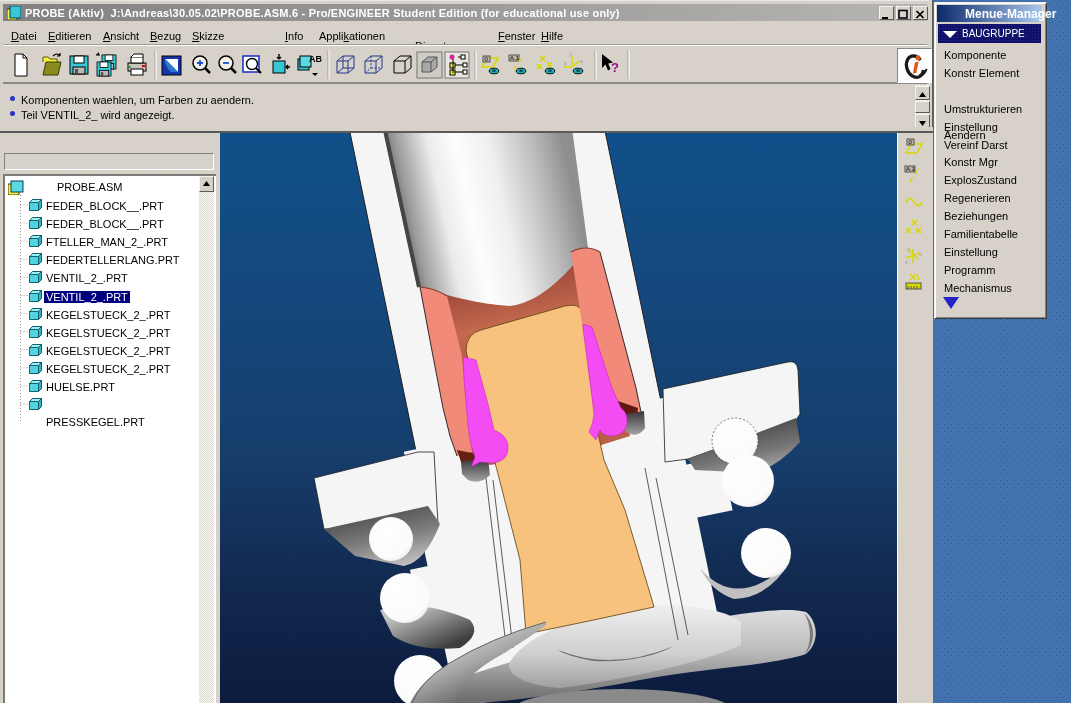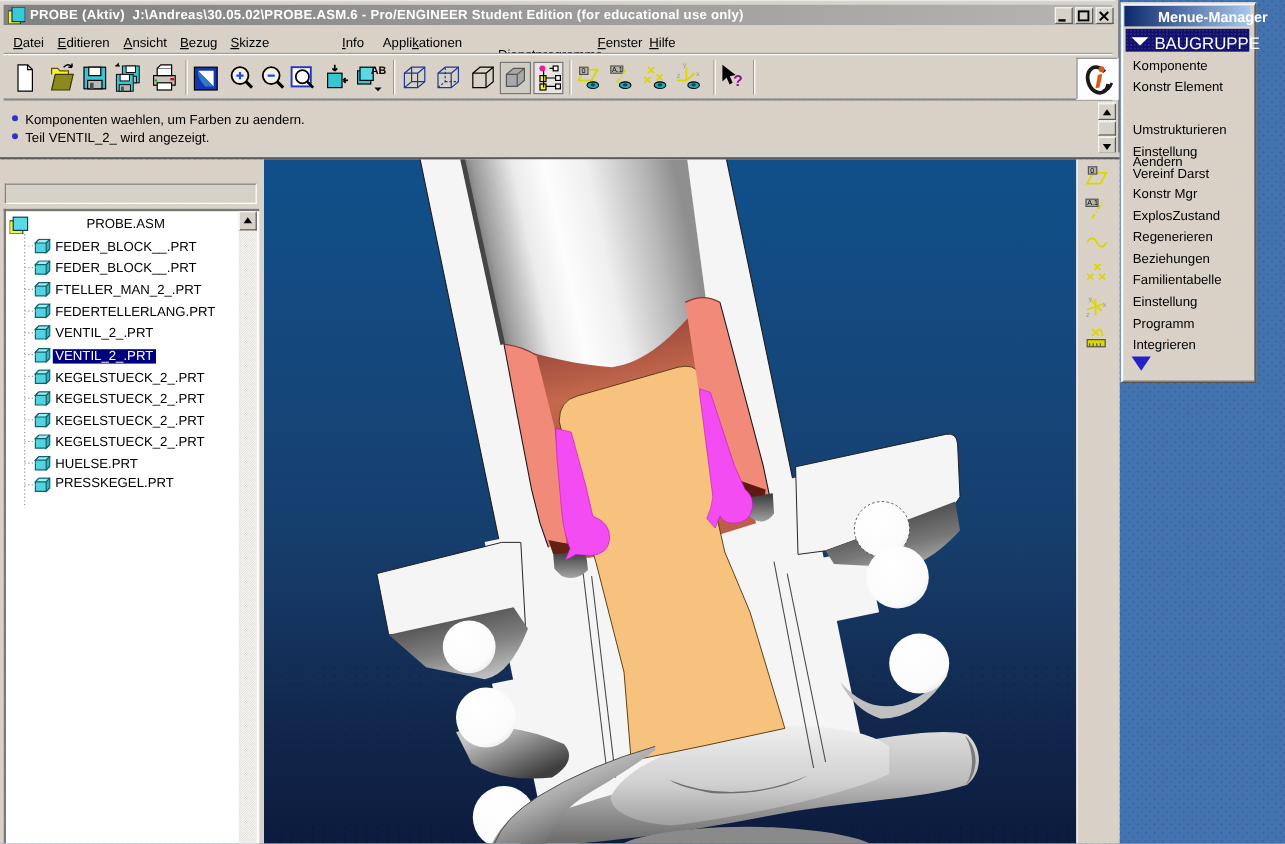--- a/index.html
+++ b/index.html
@@ -256,21 +256,21 @@
 
 <div class="abs dither" style="left:0;top:133px;width:220px;height:570px;"></div>
 <div class="abs sunken" style="left:4px;top:153px;width:210px;height:17px;background:#d6d2c9;box-sizing:border-box;"></div>
 
 <div class="abs" style="left:3px;top:174px;width:213px;height:529px;background:#fff;border-left:2px solid #7a7a7a;border-top:2px solid #7a7a7a;box-sizing:border-box;"></div>
 <div id="tree">
     <svg class="abs" style="left:8px;top:180px;" width="16" height="15">
       <rect x="0" y="4" width="11" height="11" fill="#f7f23e" stroke="#403f00"></rect>
       <rect x="3" y="1" width="12" height="11" fill="#5adbe4" stroke="#093a60"></rect>
     </svg>
-    <div class="abs txt" style="left:30px;top:181px;padding-left:42px;">PROBE.ASM</div>
+    <div class="abs txt" style="left:15px;top:181px;padding-left:42px;">PROBE.ASM</div>
     <svg class="abs" style="left:28px;top:199px;" width="14" height="13">
       <polygon points="1.5,3.5 4.5,0.5 13.5,0.5 13.5,8.5 10.5,11.5 1.5,11.5" fill="#52d4e0" stroke="#14616e"></polygon>
       <polygon points="1.5,3.5 4.5,0.5 13.5,0.5 10.5,3.5" fill="#9ceef5" stroke="#14616e"></polygon>
       <polygon points="10.5,3.5 13.5,0.5 13.5,8.5 10.5,11.5" fill="#2fb4c4" stroke="#14616e"></polygon>
     </svg>
     <div class="abs txt" style="left:46px;top:200px;">FEDER_BLOCK__.PRT</div>
     <svg class="abs" style="left:28px;top:217.1px;" width="14" height="13">
       <polygon points="1.5,3.5 4.5,0.5 13.5,0.5 13.5,8.5 10.5,11.5 1.5,11.5" fill="#52d4e0" stroke="#14616e"></polygon>
       <polygon points="1.5,3.5 4.5,0.5 13.5,0.5 10.5,3.5" fill="#9ceef5" stroke="#14616e"></polygon>
       <polygon points="10.5,3.5 13.5,0.5 13.5,8.5 10.5,11.5" fill="#2fb4c4" stroke="#14616e"></polygon>
@@ -328,21 +328,21 @@
       <polygon points="1.5,3.5 4.5,0.5 13.5,0.5 13.5,8.5 10.5,11.5 1.5,11.5" fill="#52d4e0" stroke="#14616e"></polygon>
       <polygon points="1.5,3.5 4.5,0.5 13.5,0.5 10.5,3.5" fill="#9ceef5" stroke="#14616e"></polygon>
       <polygon points="10.5,3.5 13.5,0.5 13.5,8.5 10.5,11.5" fill="#2fb4c4" stroke="#14616e"></polygon>
     </svg>
     <div class="abs txt" style="left:46px;top:381px;">HUELSE.PRT</div>
     <svg class="abs" style="left:28px;top:398.1px;" width="14" height="13">
       <polygon points="1.5,3.5 4.5,0.5 13.5,0.5 13.5,8.5 10.5,11.5 1.5,11.5" fill="#52d4e0" stroke="#14616e"></polygon>
       <polygon points="1.5,3.5 4.5,0.5 13.5,0.5 10.5,3.5" fill="#9ceef5" stroke="#14616e"></polygon>
       <polygon points="10.5,3.5 13.5,0.5 13.5,8.5 10.5,11.5" fill="#2fb4c4" stroke="#14616e"></polygon>
     </svg>
-    <div class="abs txt" style="left:46px;top:397px;text-align:right;">PRESSKEGEL.PRT</div>
+    <div class="abs txt" style="left:46px;top:416px;text-align:right;">PRESSKEGEL.PRT</div>
     <svg class="abs" style="left:0;top:174px;" width="60" height="250">
       <line x1="20.5" y1="21" x2="20.5" y2="249.20000000000002" stroke="#9a9a9a" stroke-width="1" stroke-dasharray="1 2"></line>
       <line x1="20.5" y1="31" x2="30" y2="31" stroke="#9a9a9a" stroke-width="1" stroke-dasharray="1 2"></line>
       <line x1="20.5" y1="49.099999999999994" x2="30" y2="49.099999999999994" stroke="#9a9a9a" stroke-width="1" stroke-dasharray="1 2"></line>
       <line x1="20.5" y1="67.19999999999999" x2="30" y2="67.19999999999999" stroke="#9a9a9a" stroke-width="1" stroke-dasharray="1 2"></line>
       <line x1="20.5" y1="85.30000000000001" x2="30" y2="85.30000000000001" stroke="#9a9a9a" stroke-width="1" stroke-dasharray="1 2"></line>
       <line x1="20.5" y1="103.39999999999998" x2="30" y2="103.39999999999998" stroke="#9a9a9a" stroke-width="1" stroke-dasharray="1 2"></line>
       <line x1="20.5" y1="121.5" x2="30" y2="121.5" stroke="#9a9a9a" stroke-width="1" stroke-dasharray="1 2"></line>
       <line x1="20.5" y1="139.60000000000002" x2="30" y2="139.60000000000002" stroke="#9a9a9a" stroke-width="1" stroke-dasharray="1 2"></line>
       <line x1="20.5" y1="157.70000000000005" x2="30" y2="157.70000000000005" stroke="#9a9a9a" stroke-width="1" stroke-dasharray="1 2"></line>
@@ -532,30 +532,30 @@
         <path d="M-6 7 l0 -3 M-3 7 l0 -3 M0 7 l0 -3 M3 7 l0 -3" stroke="#555"></path>
       </g>
     </svg>
   </div>
 
 <div class="abs dither" style="left:934px;top:2px;width:111px;height:315px;border:1px solid #404040;border-top-color:#f0f0f0;border-left-color:#f0f0f0;box-shadow:inset 1px 1px 0 #fff, inset -1px -1px 0 #808080;"></div>
 <div class="abs" style="left:937px;top:5px;width:105px;height:17px;background:linear-gradient(90deg,#0c2a6c,#a8c8ec);"></div>
 <div class="abs" style="left:941px;top:7px;font-size:12px;font-weight:bold;color:#fff;margin-left:24px;">Menue-Manager</div>
 <div class="abs" style="left:938px;top:24px;width:103px;height:19px;background-color:#10106a;background-image:radial-gradient(#2a2a85 0.6px, transparent 0.7px);background-size:3px 3px;"></div>
 <div class="abs" style="left:943px;top:31px;width:0;height:0;border-left:7px solid transparent;border-right:7px solid transparent;border-top:7px solid #fff;"></div>
-<div class="abs" style="left:962px;top:28px;font-size:14px;color:#fff;">BAUGRUPPE</div>
+<div class="abs" style="left:962px;top:28px;font-size:10px;color:#fff;">BAUGRUPPE</div>
 <div id="mmitems">
     <div class="abs txt" style="left:944px;top:49px;">Komponente</div>
     <div class="abs txt" style="left:944px;top:66.9px;">Konstr Element</div>
     <div class="abs txt" style="left:944px;top:84.8px;margin-top:44px;">Aendern</div>
     <div class="abs txt" style="left:944px;top:102.69999999999999px;">Umstrukturieren</div>
     <div class="abs txt" style="left:944px;top:120.6px;">Einstellung</div>
     <div class="abs txt" style="left:944px;top:138.5px;">Vereinf Darst</div>
     <div class="abs txt" style="left:944px;top:156.39999999999998px;">Konstr Mgr</div>
     <div class="abs txt" style="left:944px;top:174.29999999999998px;">ExplosZustand</div>
     <div class="abs txt" style="left:944px;top:192.2px;">Regenerieren</div>
     <div class="abs txt" style="left:944px;top:210.1px;">Beziehungen</div>
     <div class="abs txt" style="left:944px;top:228px;">Familientabelle</div>
     <div class="abs txt" style="left:944px;top:245.89999999999998px;">Einstellung</div>
     <div class="abs txt" style="left:944px;top:263.79999999999995px;">Programm</div>
-    <div class="abs txt" style="left:944px;top:281.7px;">Integrieren</div>
+    <div class="abs txt" style="left:944px;top:281.7px;">Mechanismus</div>
   </div>
 <div class="abs" style="left:943px;top:297px;width:0;height:0;border-left:8px solid transparent;border-right:8px solid transparent;border-top:12px solid #2222c8;"></div>
 
 </body></html>

